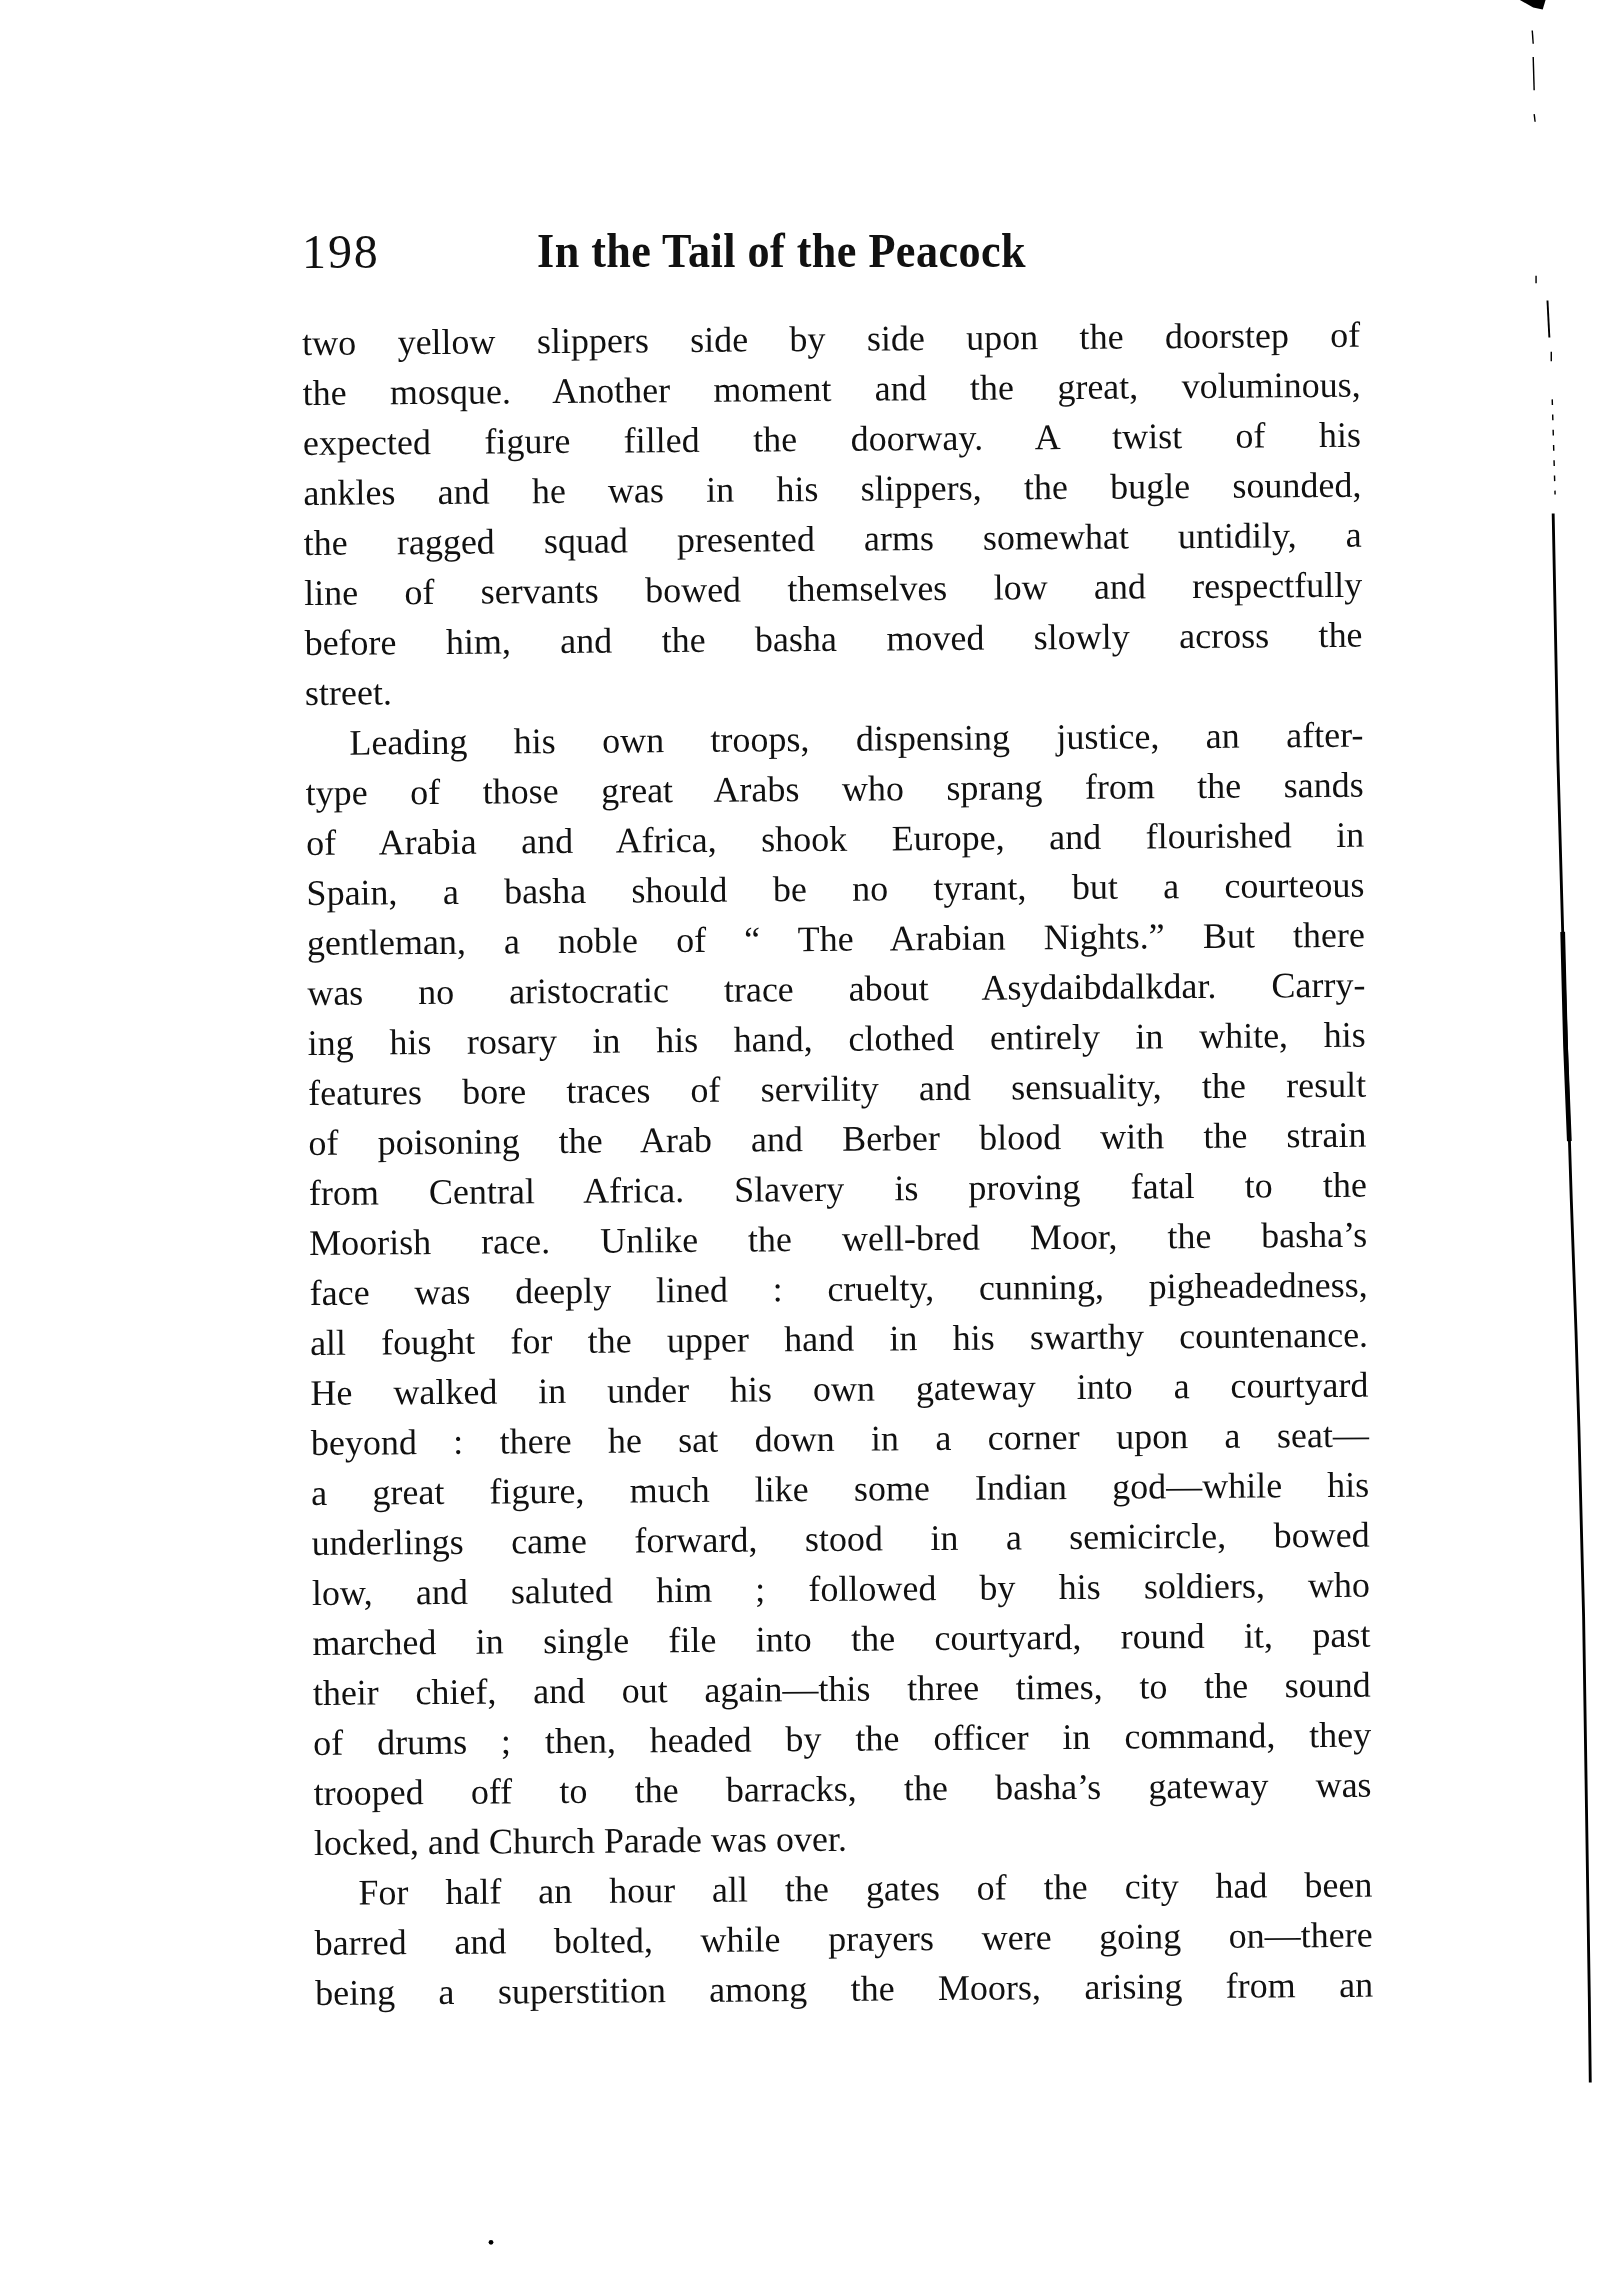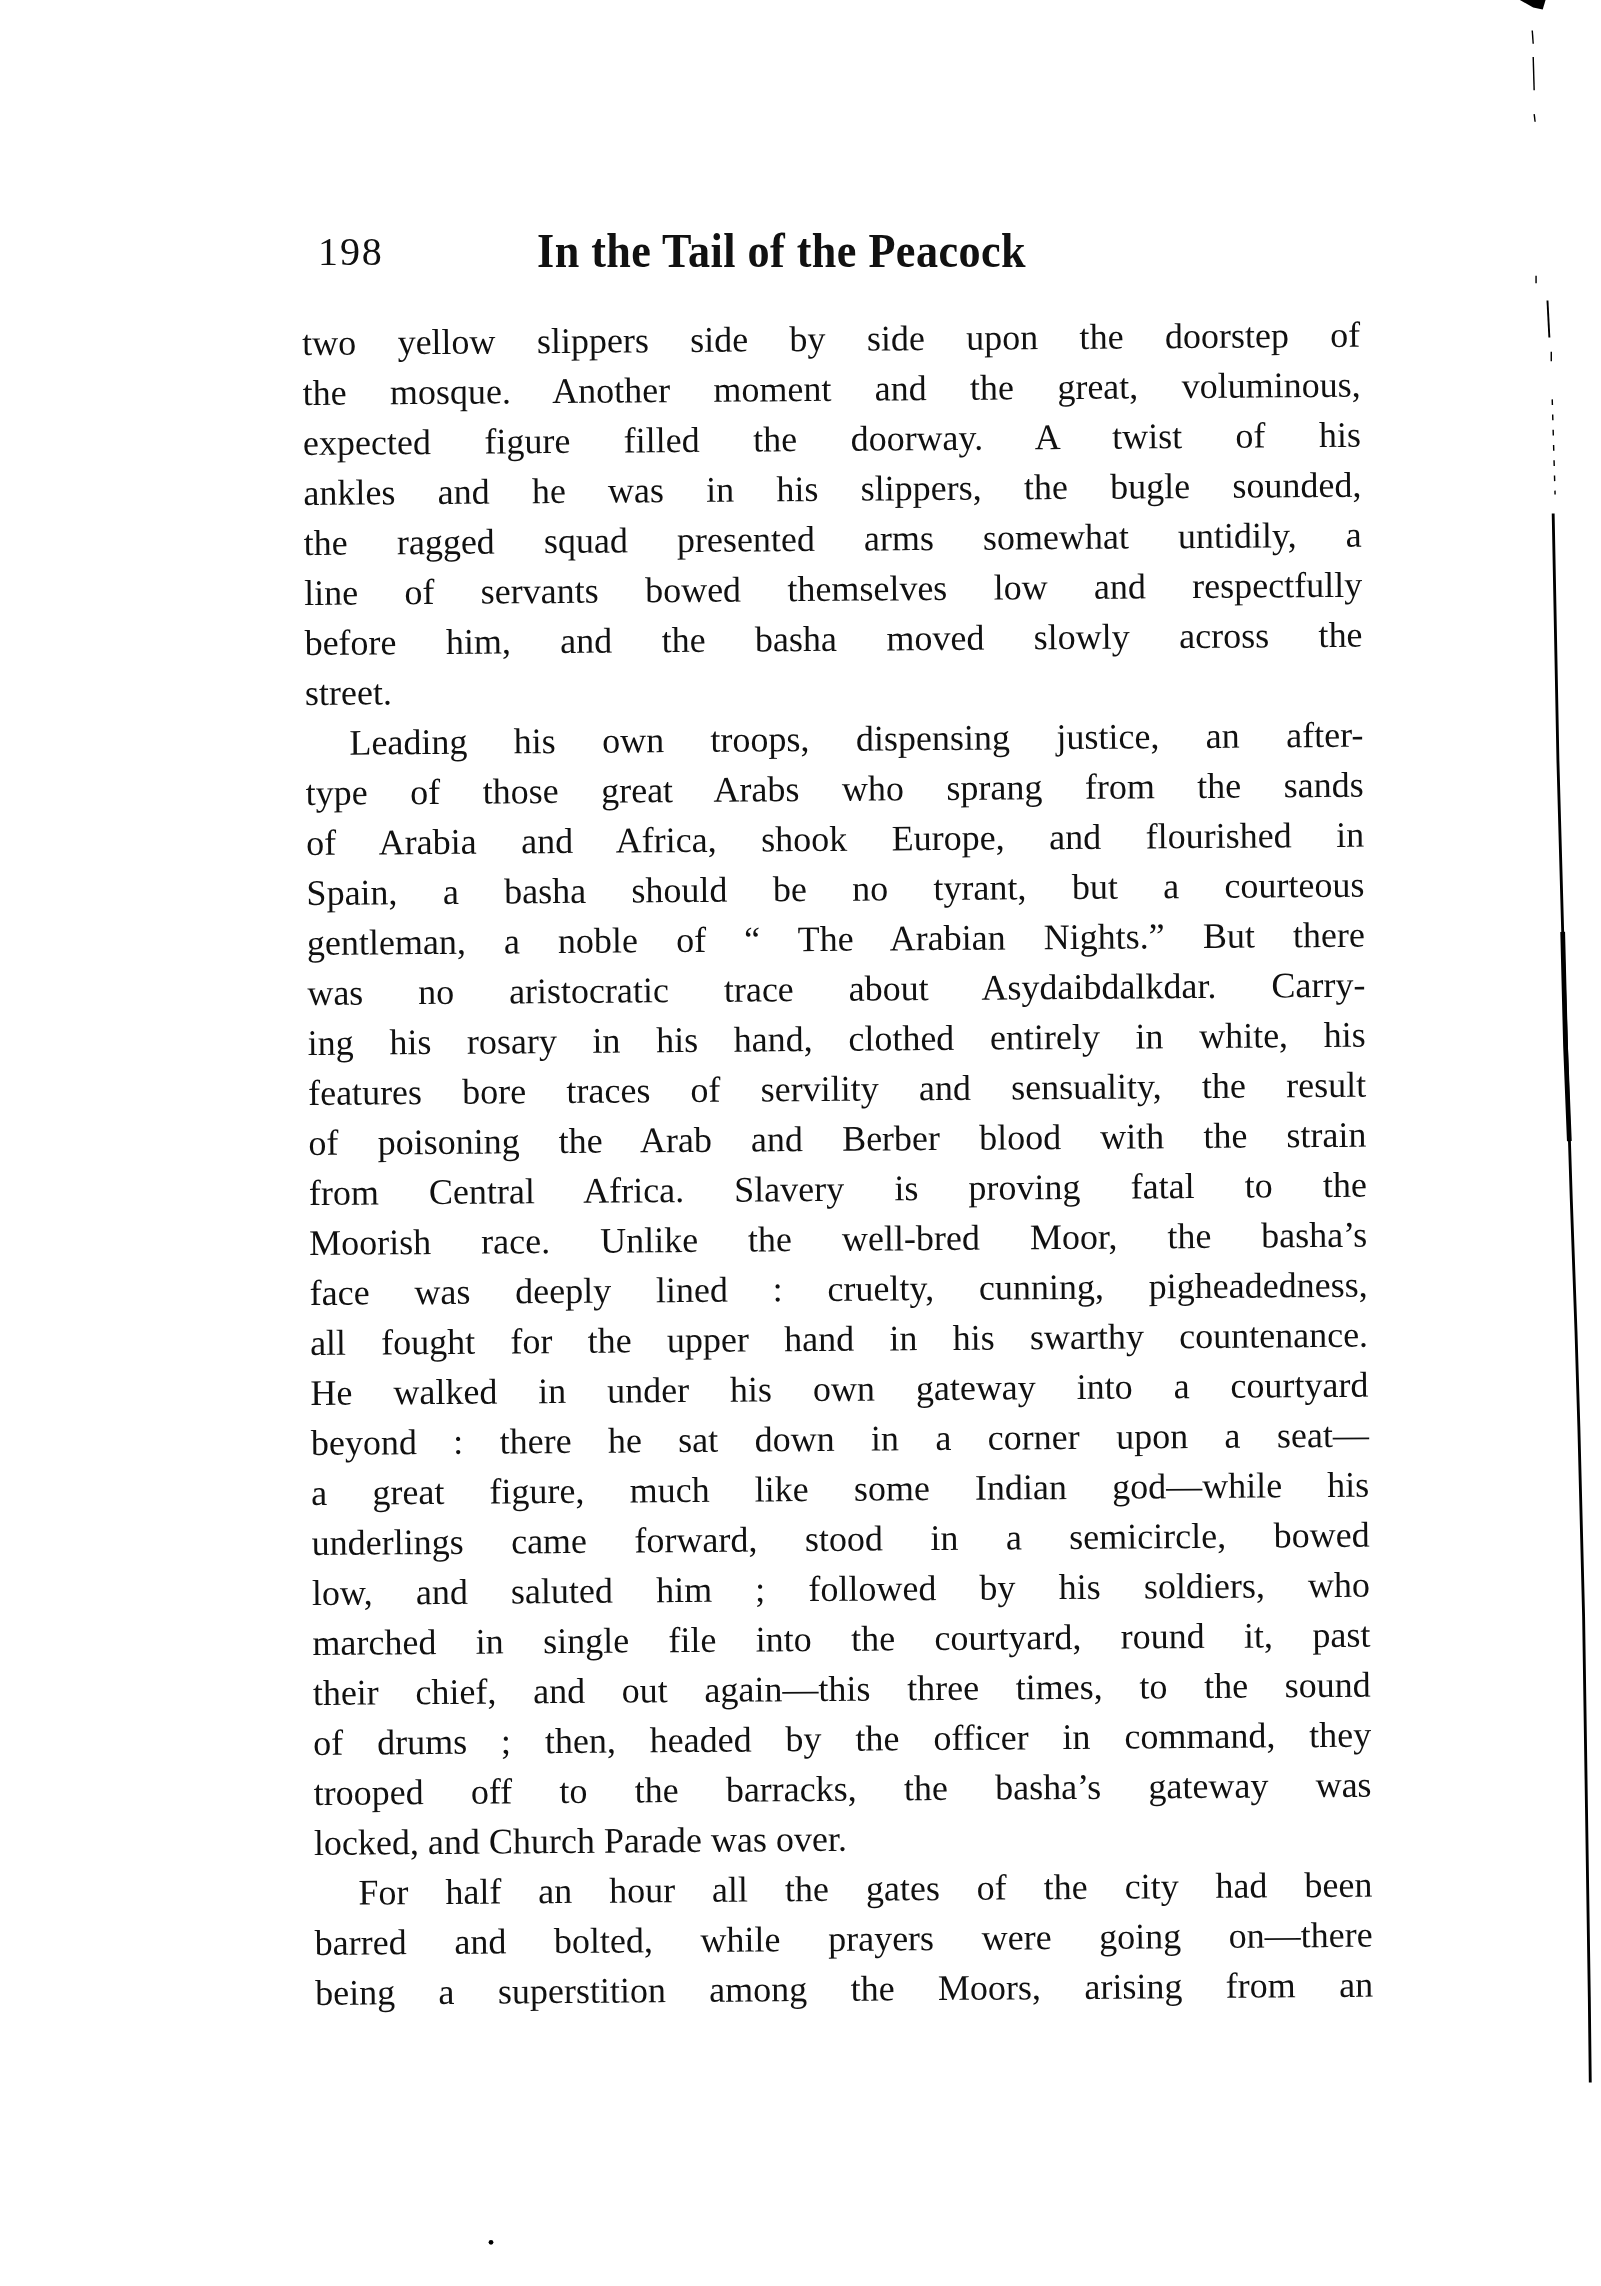--- a/index.html
+++ b/index.html
@@ -23,25 +23,24 @@
   }
   .running-head {
     position: absolute;
     left: 0; top: 0;
     width: 100%;
   }
   .page-number {
     position: absolute;
     left: 302px;
     top: 228px;
-    font-size: 40px;
+    font-size: 48px;
     line-height: 48px;
     letter-spacing: 1.9px;
     font-variant-numeric: oldstyle-nums;
-    margin-left: 16px;
   }
   .running-title {
     position: absolute;
     left: 537px;
     top: 222px;
     font-size: 48px;
     line-height: 57px;
     font-weight: bold;
     letter-spacing: 0.5px;
     transform: scaleX(0.92);

